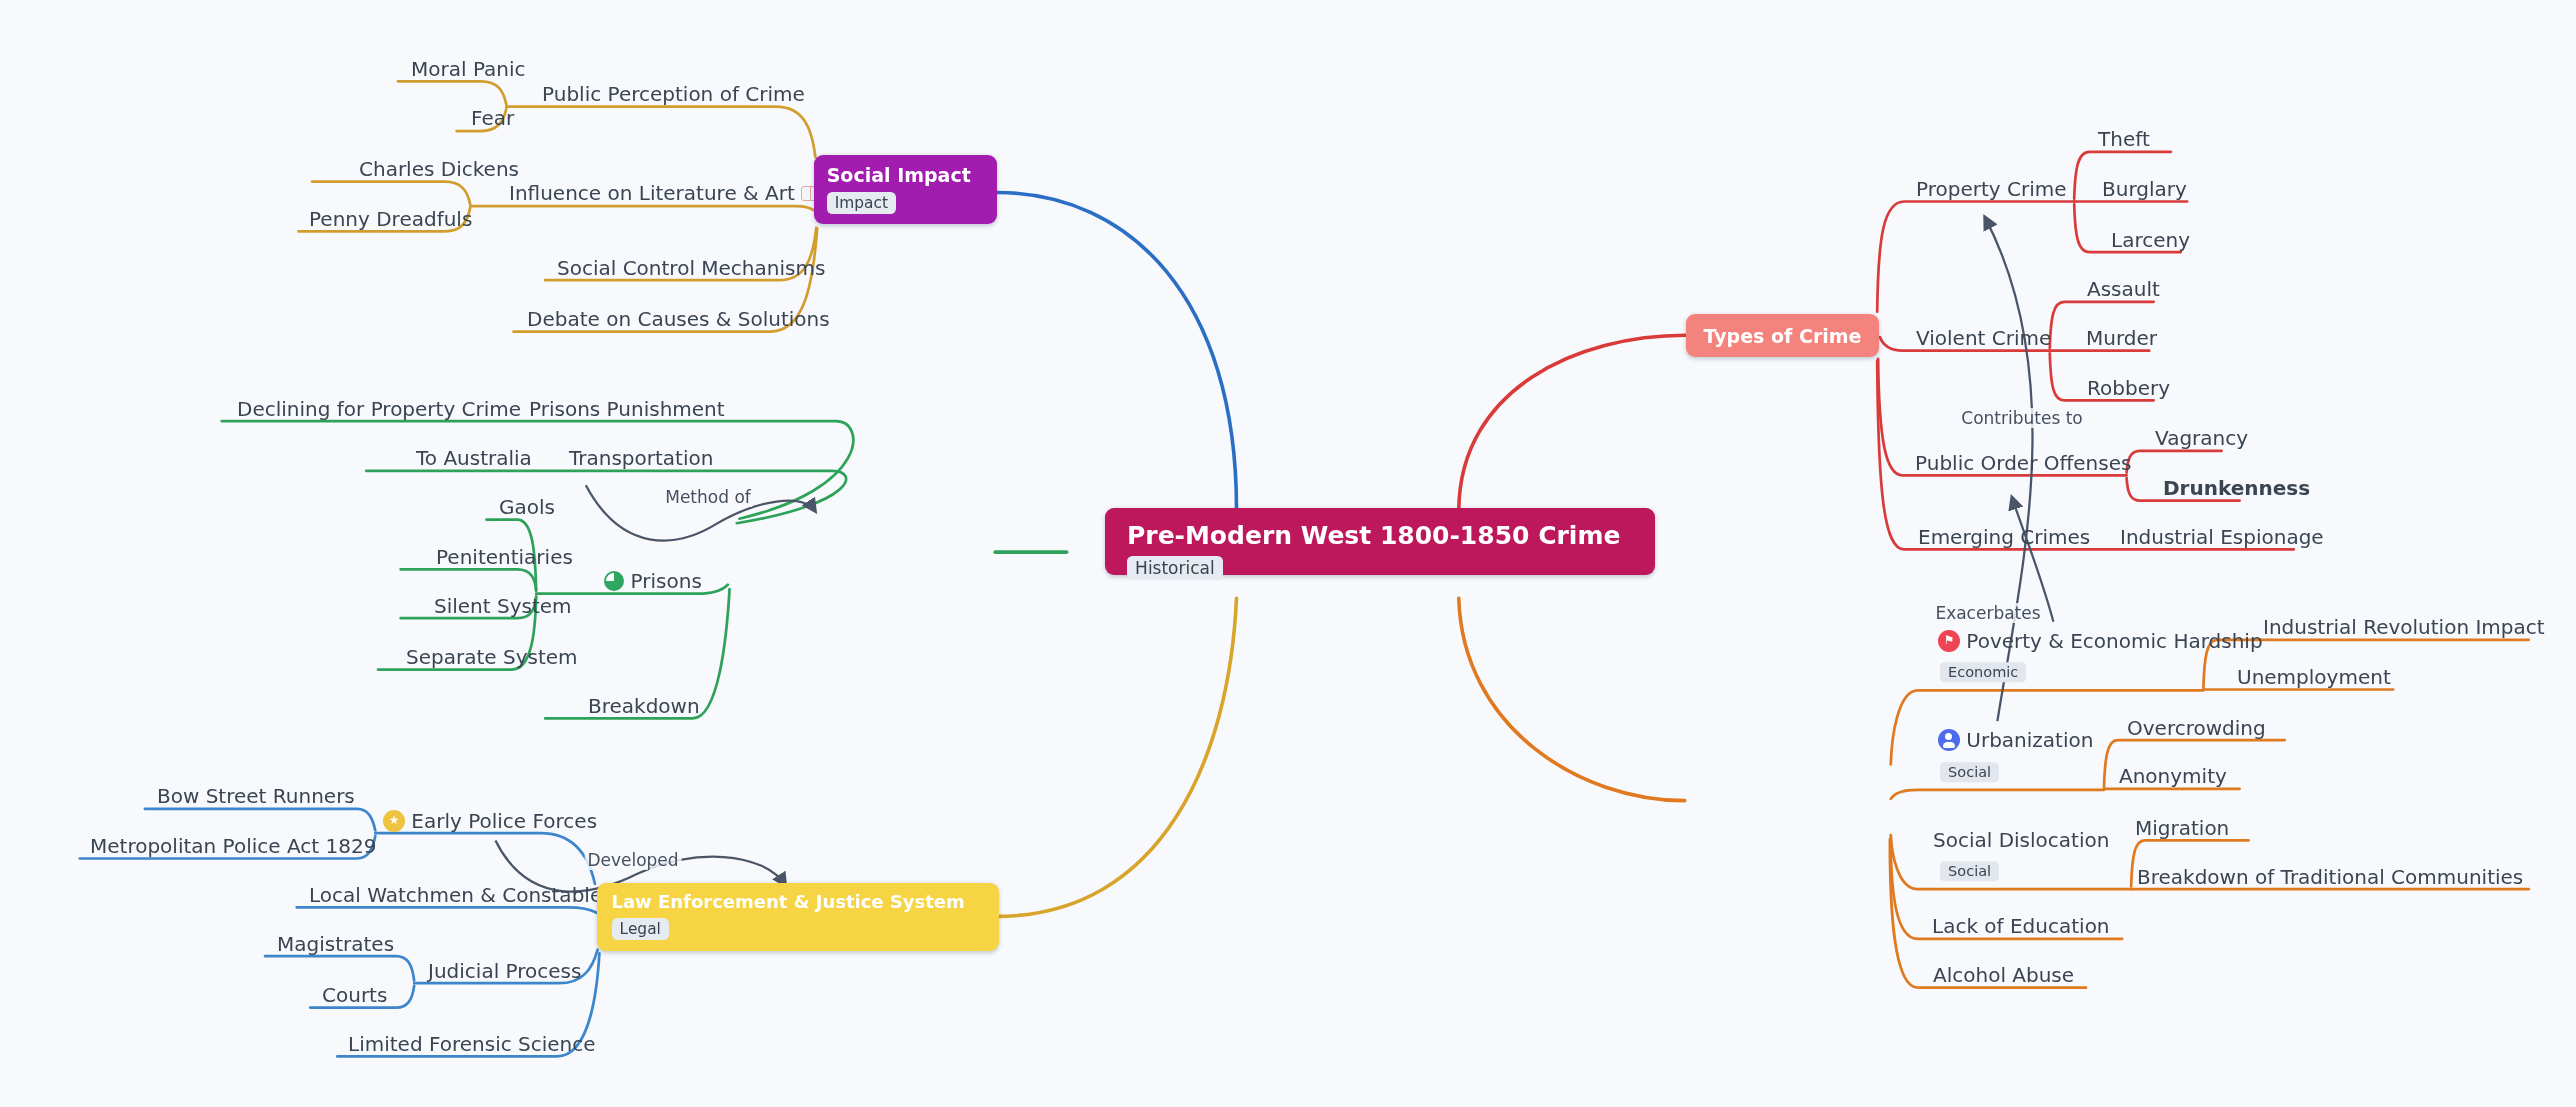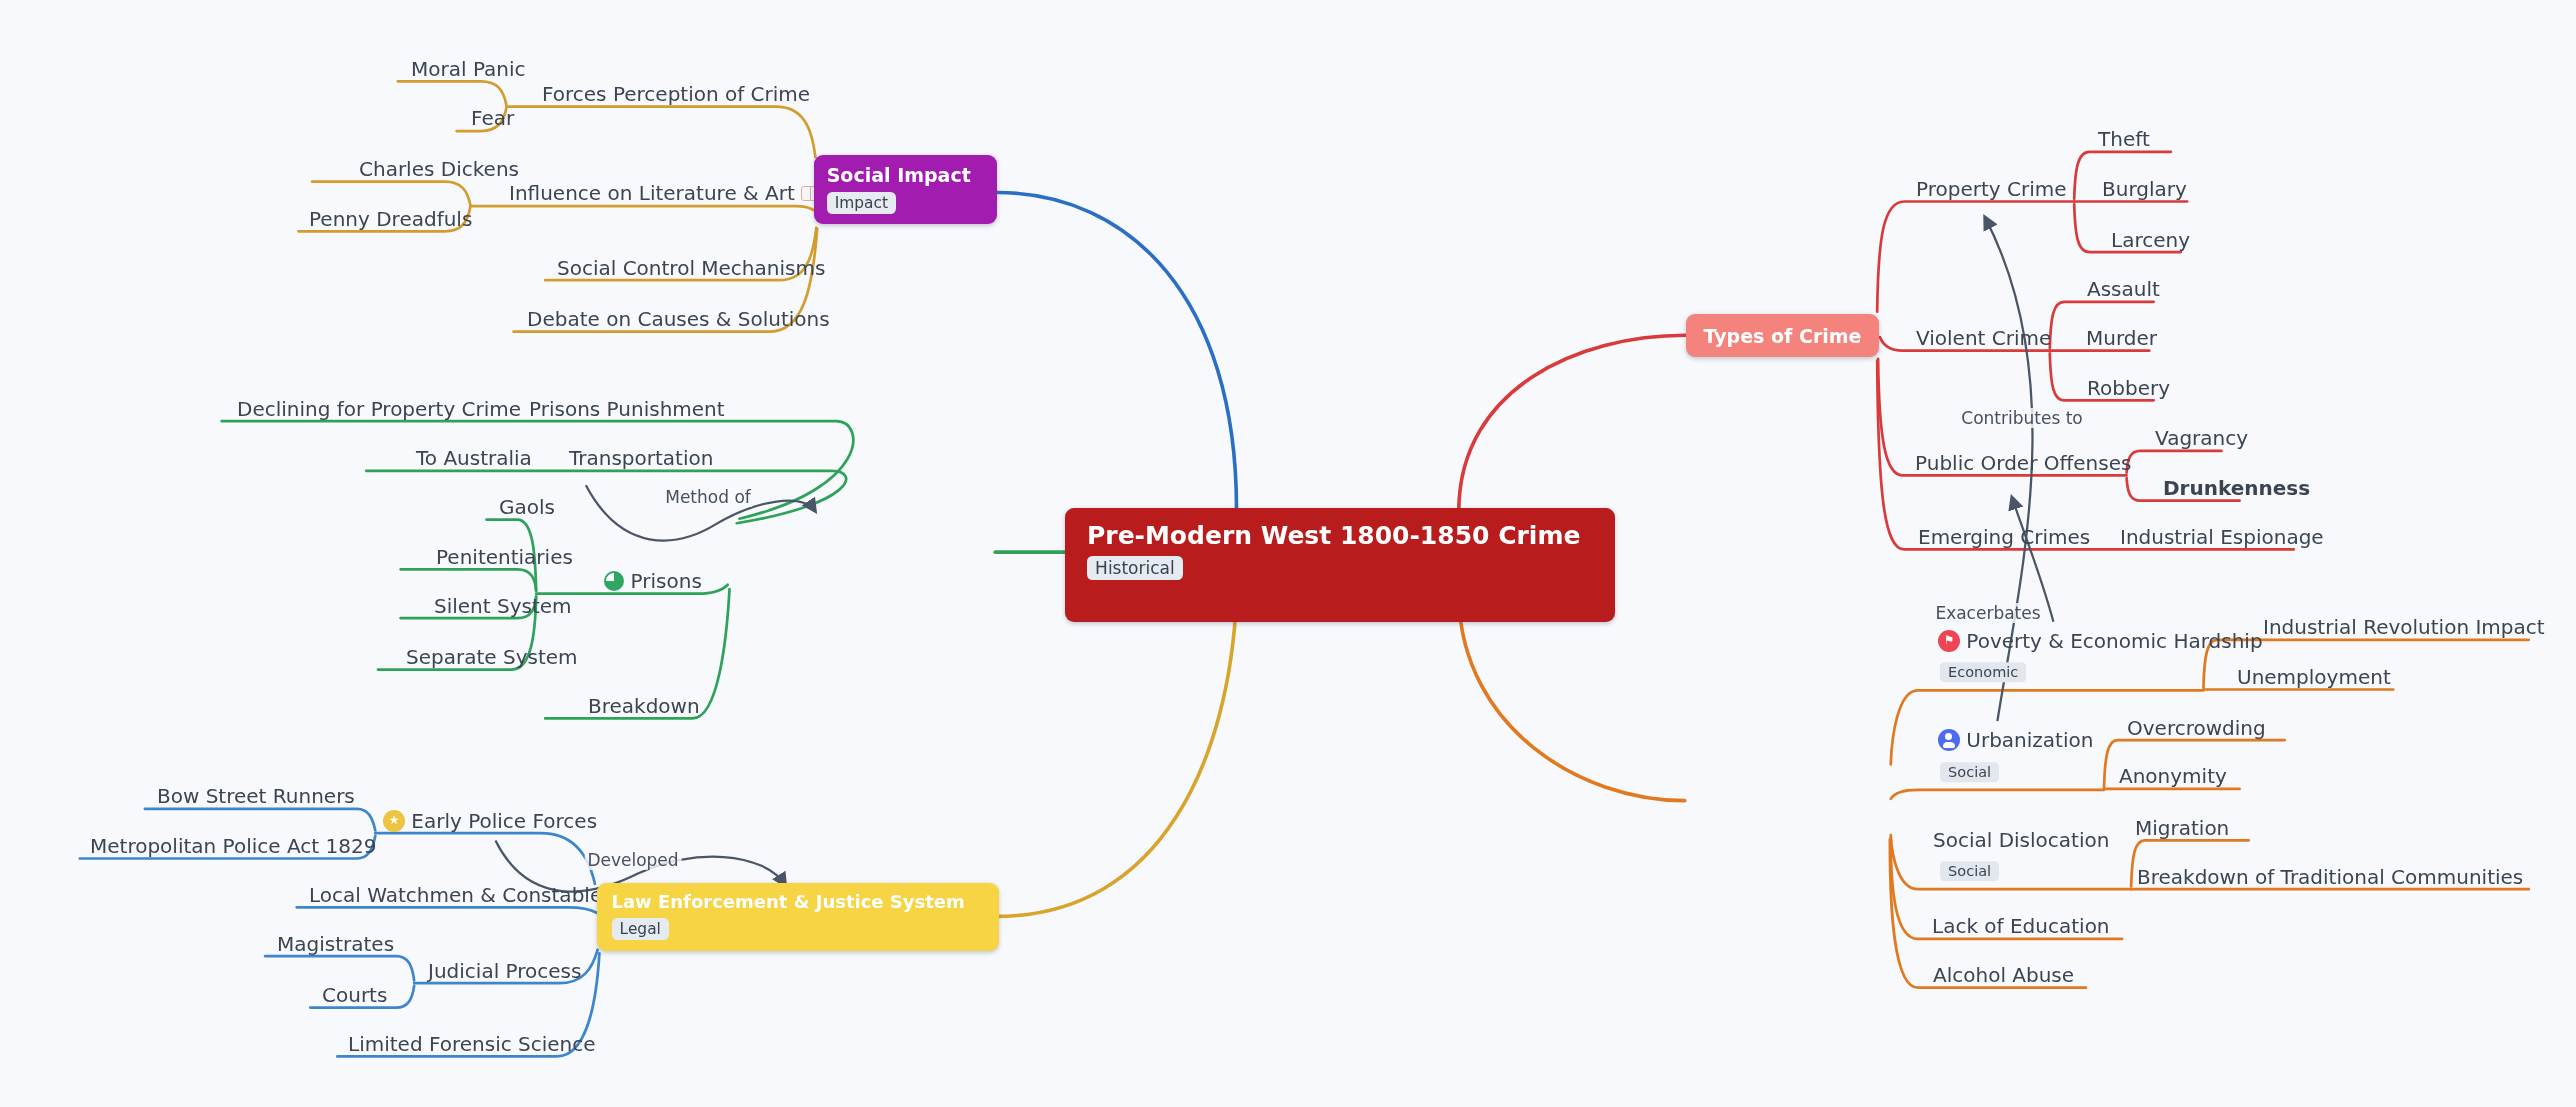--- a/index.html
+++ b/index.html
@@ -115,21 +115,21 @@
     </g>
 
     <g fill="none" stroke="#4a5568" stroke-width="2.5">
       <path d="M 648,537 C 688,612 748,607 792,580 C 838,553 888,545 902,566" marker-end="url(#arr)"></path>
       <path d="M 548,930 C 585,1005 655,992 705,967 C 765,938 845,942 869,980" marker-end="url(#arr)"></path>
       <path d="M 2210,798 C 2235,640 2290,420 2196,240" marker-end="url(#arr)"></path>
       <path d="M 2272,688 C 2258,636 2240,592 2226,550" marker-end="url(#arr)"></path>
     </g>
   </svg>
 
-  <div class="node" style="left:1065px;top:508px;width:550px;height:114px;background:#b91c1c;">
+  <div class="node" style="left:1105px;top:508px;width:550px;height:67px;background:#be185d;">
     <div class="pad" style="padding:12.7px 22px;">
       <div class="node-title" style="font-size:25px;">Pre-Modern West 1800-1850 Crime</div>
       <span class="nbadge" style="font-size:17px;">Historical</span>
     </div>
   </div>
 
   <div class="node" style="left:814px;top:155px;width:183px;height:69px;background:#a21caf;">
     <div class="pad" style="padding:9px 12.7px;">
       <div class="node-title">Social Impact</div>
       <span class="nbadge">Impact</span>
@@ -143,21 +143,21 @@
       <span class="nbadge">Legal</span>
     </div>
   </div>
 
   <div class="node" style="left:1686px;top:314px;width:193px;height:43px;background:#f4837d;display:flex;align-items:center;justify-content:center;">
     <div class="node-title">Types of Crime</div>
   </div>
 
 
   <div class="lbl" style="left:542px;top:94px;">
-      <span>Forces Perception of Crime</span>
+      <span>Public Perception of Crime</span>
     </div>
   <div class="lbl" style="left:411px;top:69px;">
       <span>Moral Panic</span>
     </div>
   <div class="lbl" style="left:471px;top:118px;">
       <span>Fear</span>
     </div>
   <div class="lbl" style="left:509px;top:193px;">
     <span>Influence on Literature &amp; Art</span>
     <span class="icon-book"></span>

